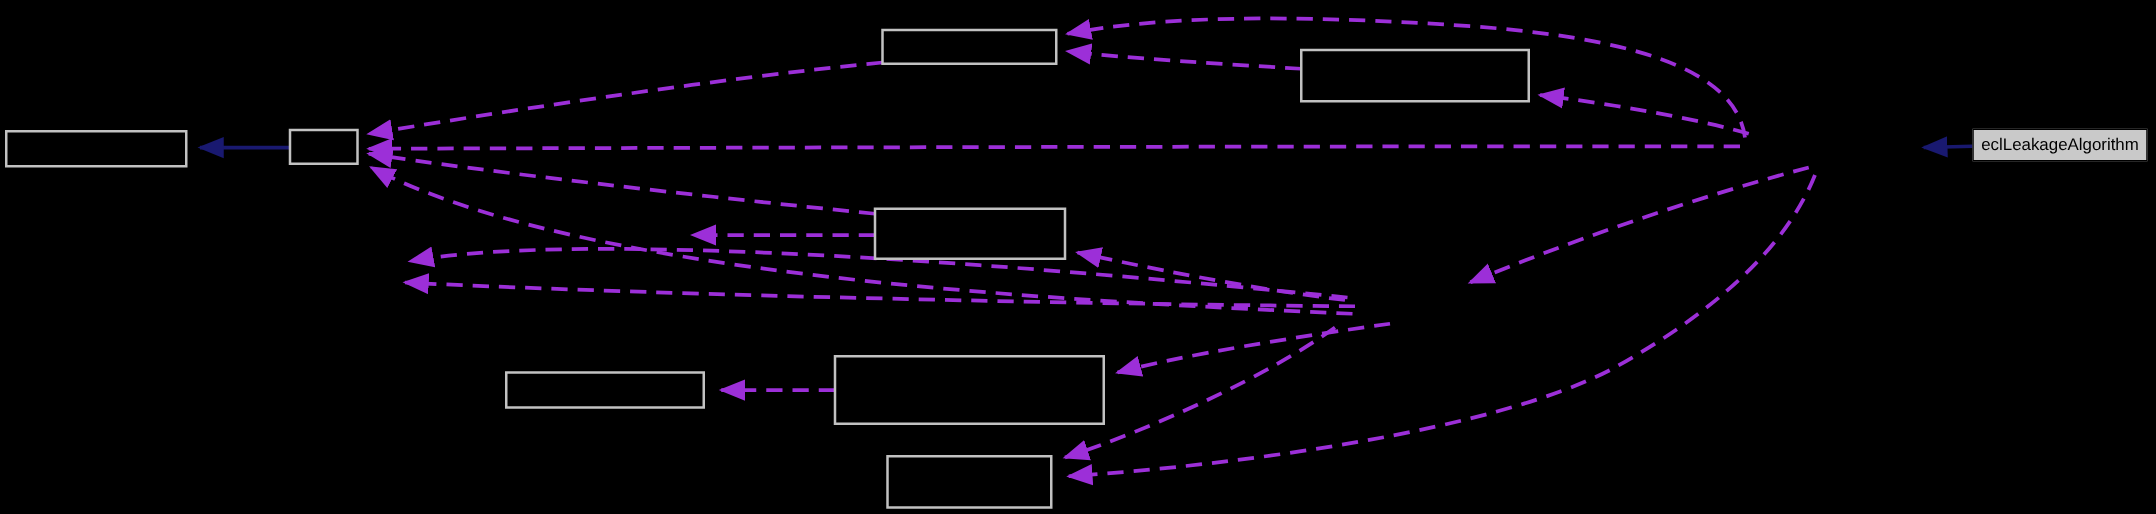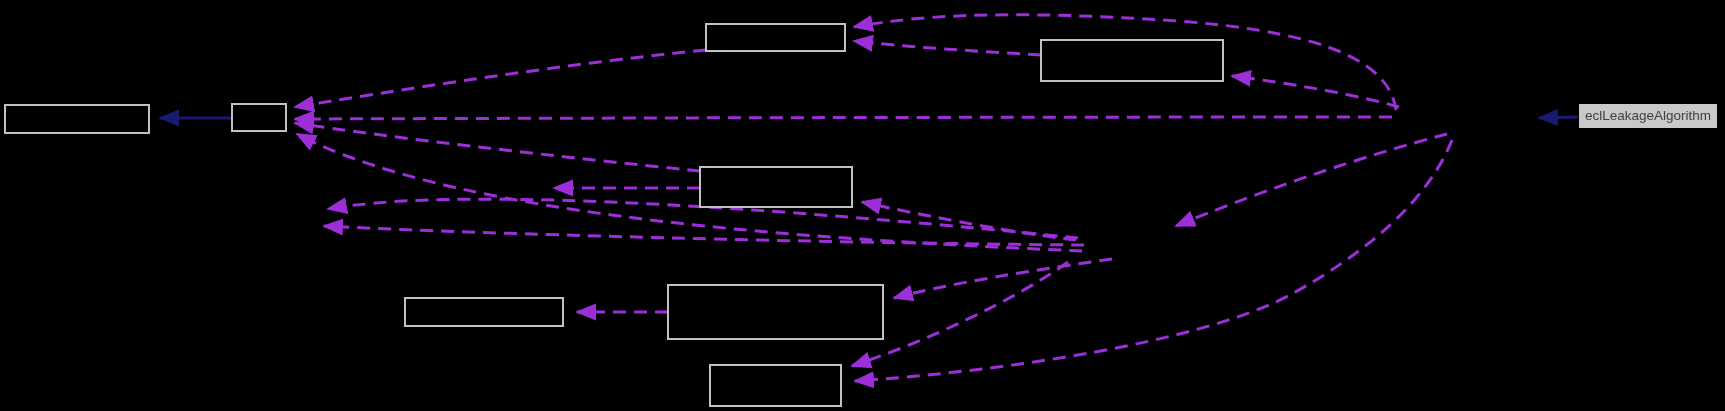--- a/index.html
+++ b/index.html
@@ -76,14 +76,14 @@
         <rect x="1041" y="40" width="182" height="41" fill="#000000" stroke="#c2c2c2" stroke-width="2"></rect>
         <rect x="5" y="105" width="144" height="28" fill="#000000" stroke="#c2c2c2" stroke-width="2"></rect>
         <rect x="232" y="104" width="54" height="27" fill="#000000" stroke="#c2c2c2" stroke-width="2"></rect>
         <rect x="700" y="167" width="152" height="40" fill="#000000" stroke="#c2c2c2" stroke-width="2"></rect>
         <rect x="405" y="298" width="158" height="28" fill="#000000" stroke="#c2c2c2" stroke-width="2"></rect>
         <rect x="668" y="285" width="215" height="54" fill="#000000" stroke="#c2c2c2" stroke-width="2"></rect>
         <rect x="710" y="365" width="131" height="41" fill="#000000" stroke="#c2c2c2" stroke-width="2"></rect>
       </g>
   </svg>
 
-  <div class="class-label" style="background: rgb(201, 201, 201); color: #404040; border: 1px solid rgb(0, 0, 0);">eclLeakageAlgorithm</div>
+  <div class="class-label" style="background: rgb(201, 201, 201); color: #000000; border: 1px solid rgb(0, 0, 0);">eclLeakageAlgorithm</div>
 </div>
 
 </body></html>

